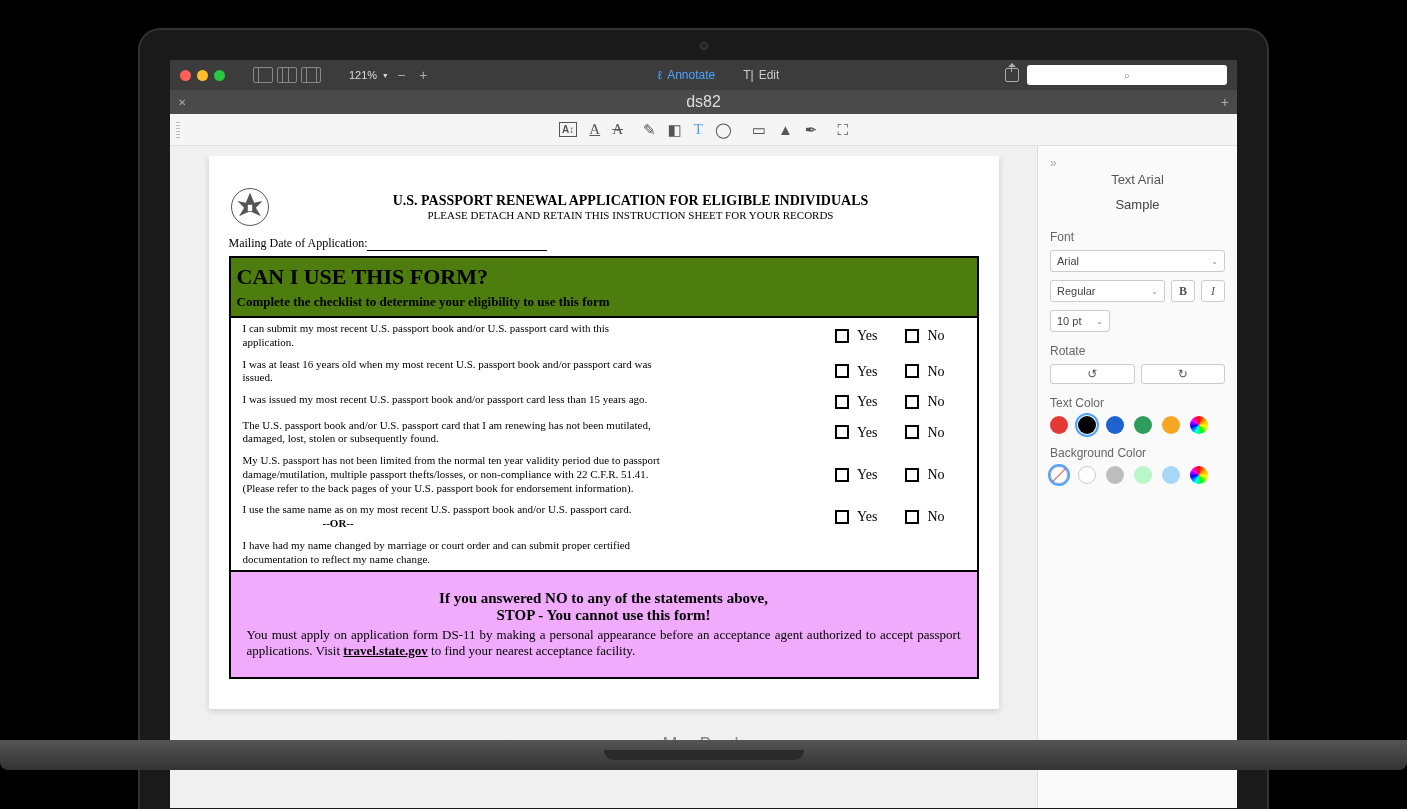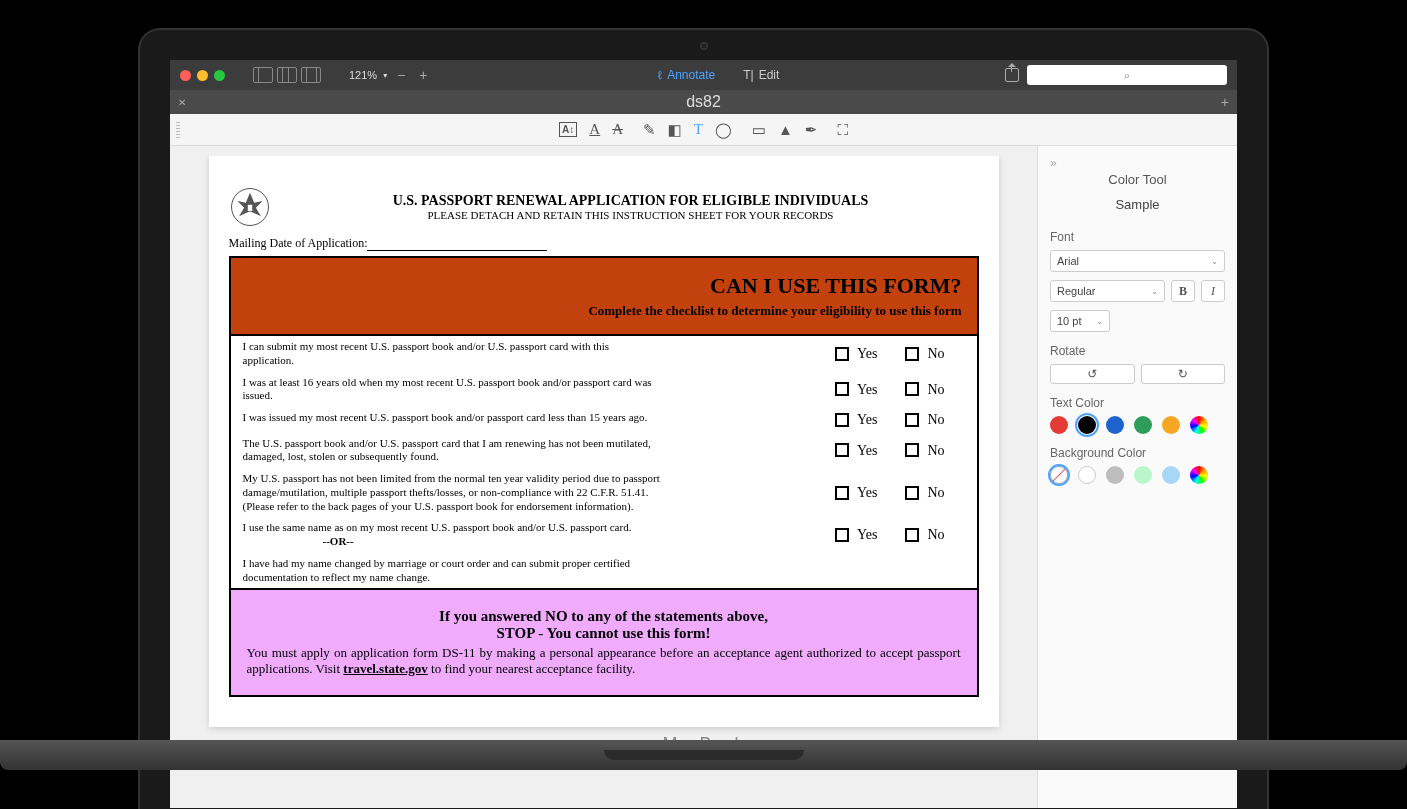--- a/index.html
+++ b/index.html
@@ -61,21 +61,21 @@
 .page { width: 790px; background: #fff; margin: 0 auto; padding: 30px 20px; font-family: Liberation Serif, serif; box-shadow: 0 2px 6px rgba(0,0,0,.15); }
 .header-row { display: flex; align-items: center; gap: 12px; }
 .seal { width: 42px; height: 42px; position: relative; }
 .seal svg { width: 100%; height: 100%; }
 .header-text { flex: 1; text-align: center; }
 .header-text .line1 { font-weight: bold; font-size: 14px; }
 .header-text .line2 { font-size: 11px; }
 .mailing { font-size: 12px; margin-top: 8px; }
 .mailing .blank { display: inline-block; border-bottom: 1px solid #000; width: 180px; vertical-align: bottom; }
 .formbox { border: 2px solid #000; margin-top: 5px; }
-.formhead { background: #c2410c; text-align: right; padding: 15px; border-bottom: 2px solid #000; }
+.formhead { background: #4d7c0f; text-align: left; padding: 6px; border-bottom: 2px solid #000; }
 .formhead h1 { font-size: 22px; font-weight: bold; }
 .formhead .sub { font-size: 13px; font-weight: bold; margin-top: 4px; }
 .qrow { display: flex; padding: 4px 12px; font-size: 11px; line-height: 1.25; }
 .qtext { flex: 1; max-width: 420px; }
 .yn { display: flex; align-items: center; gap: 8px; margin-left: auto; }
 .cb { width: 14px; height: 14px; border: 2px solid #000; display: inline-block; }
 .yn-label { font-size: 14px; margin-right: 20px; }
 .or-text { font-size: 11px; font-weight: bold; margin-left: 80px; }
 .stopbox { background: #f0abfc; border-top: 2px solid #000; text-align: center; padding: 18px 8px; }
 .stopbox .l1 { font-weight: bold; font-size: 15px; }
@@ -276,21 +276,21 @@
                     <span>You must apply on application form DS-11 by making a personal appearance before an acceptance agent authorized to accept passport applications. Visit </span><span class="link">travel.state.gov</span><span> to find your nearest acceptance facility.</span>
                   </div>
                 </div>
               </div>
             </div>
           </div>
         </div>
 
         <div class="sidebar">
           <div class="side-collapse">»</div>
-          <div class="side-title">Color Tool</div>
+          <div class="side-title">Text Arial</div>
           <div class="side-sample">Sample</div>
 
           <div class="side-label">Font</div>
           <div class="select">
             <span>Arial</span>
               <span class="arr">⌄</span>
           </div>
           <div class="style-row" style="margin-top:8px">
             <div class="select">
               <span>Regular</span>

